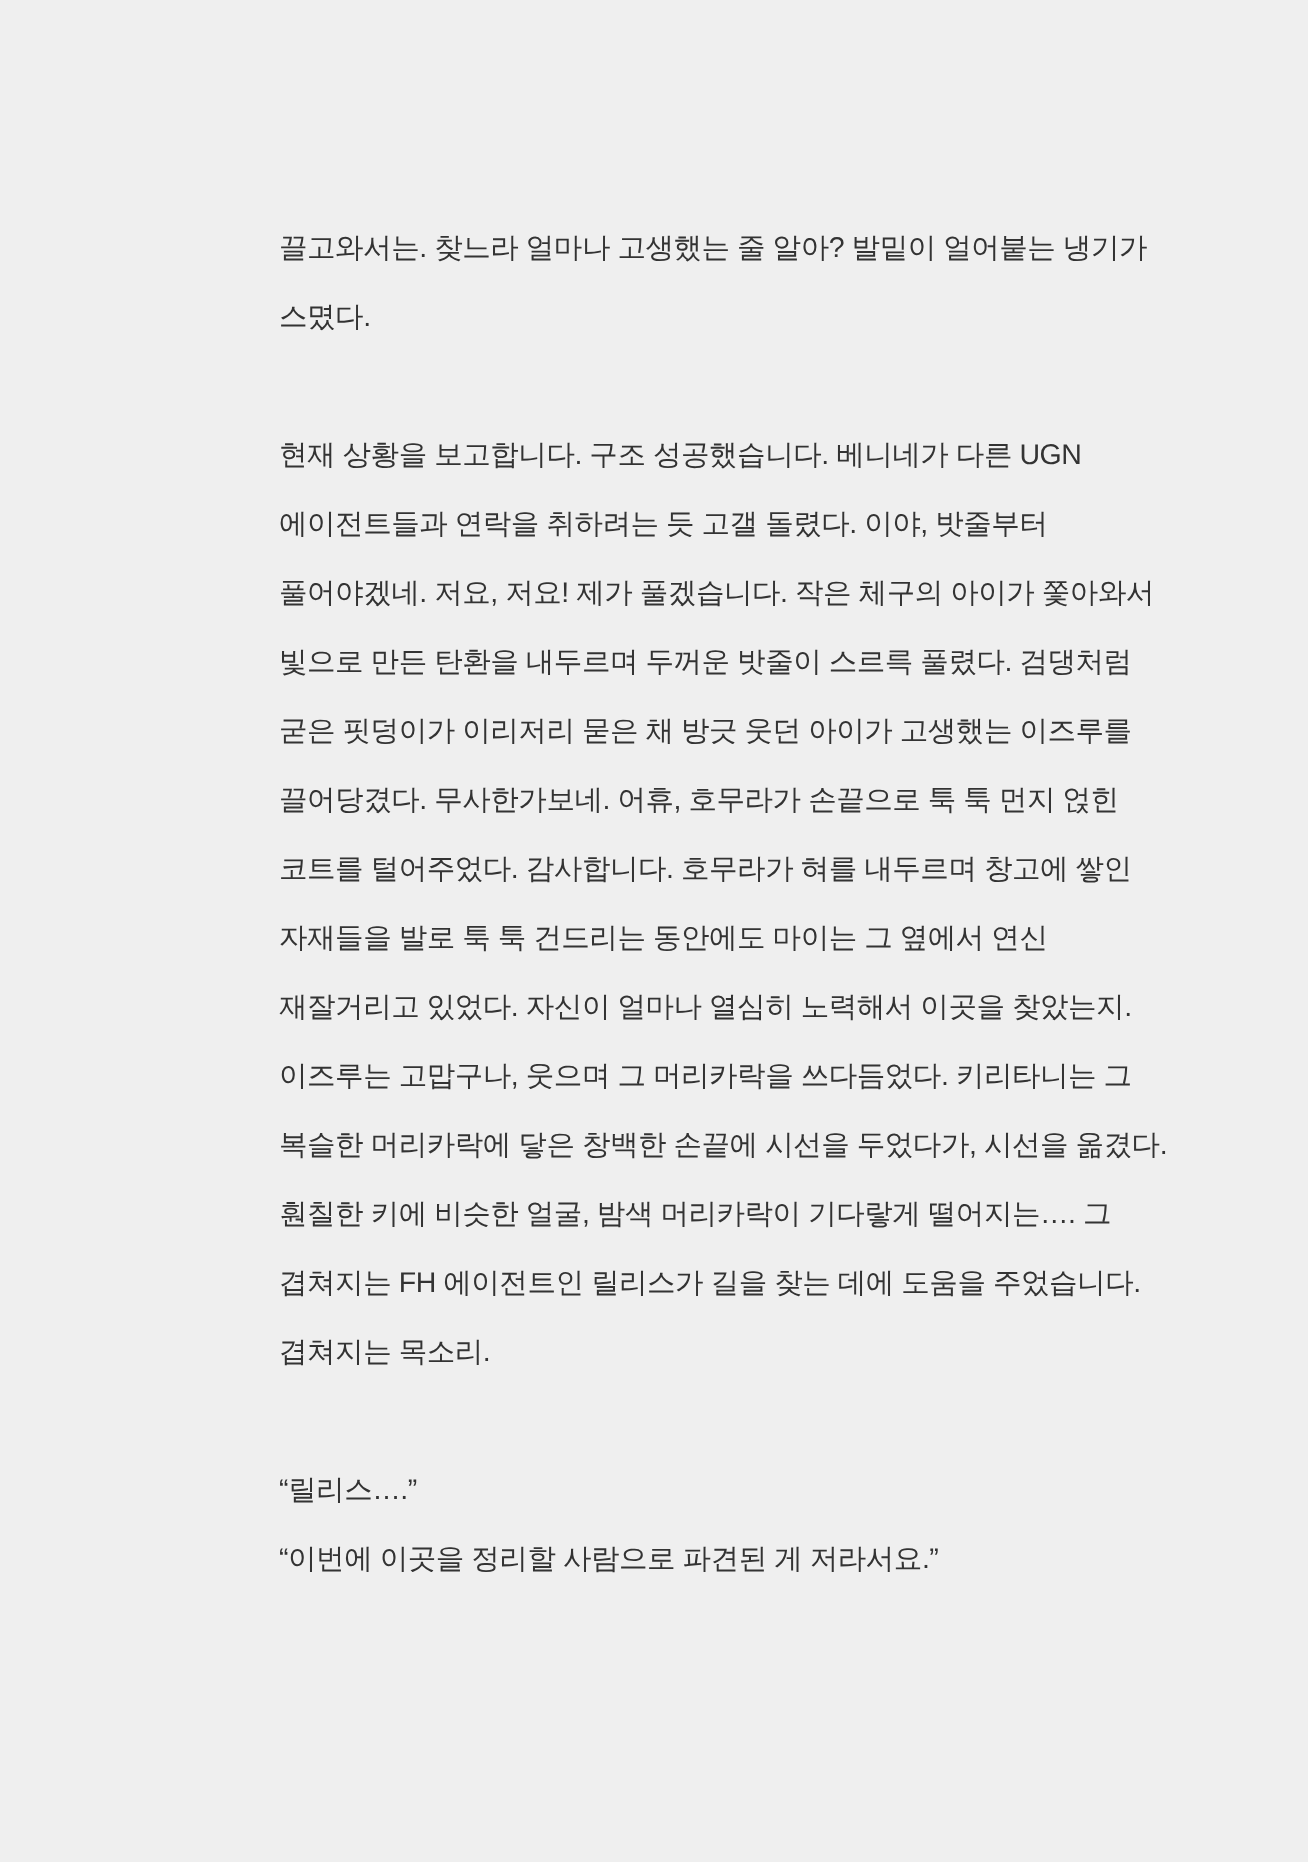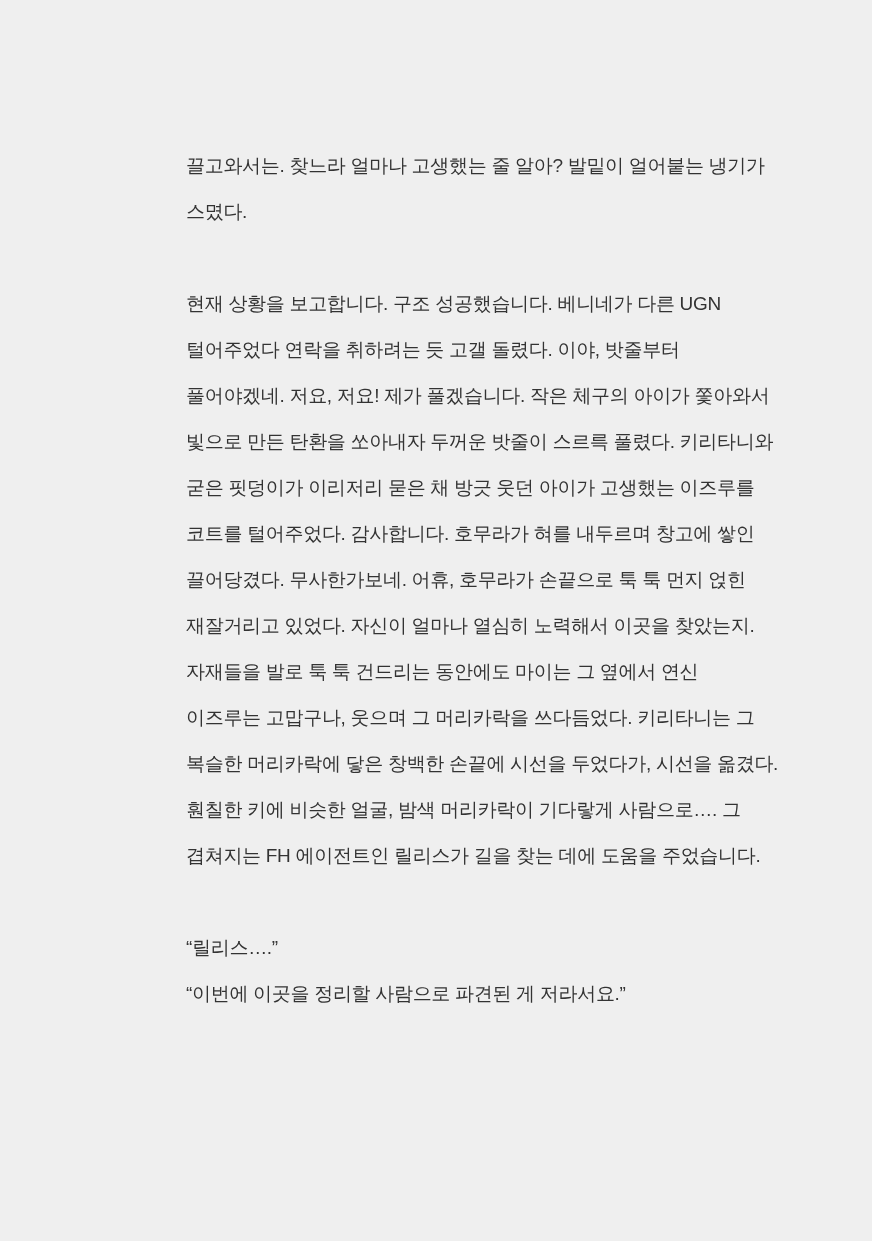--- a/index.html
+++ b/index.html
@@ -38,29 +38,30 @@
 </style>
 </head>
 <body>
 
 <div class="page">
   <div class="text-content">
     <div class="line">끌고와서는. 찾느라 얼마나 고생했는 줄 알아? 발밑이 얼어붙는 냉기가</div>
     <div class="line">스몄다.</div>
     <div class="line"></div>
     <div class="line">현재 상황을 보고합니다. 구조 성공했습니다. 베니네가 다른 UGN</div>
-    <div class="line">털어주었다 연락을 취하려는 듯 고갤 돌렸다. 이야, 밧줄부터</div>
+    <div class="line">에이전트들과 연락을 취하려는 듯 고갤 돌렸다. 이야, 밧줄부터</div>
     <div class="line">풀어야겠네. 저요, 저요! 제가 풀겠습니다. 작은 체구의 아이가 쫓아와서</div>
-    <div class="line">빛으로 만든 탄환을 쏘아내자 두꺼운 밧줄이 스르륵 풀렸다. 키리타니와</div>
+    <div class="line">빛으로 만든 탄환을 내두르며 두꺼운 밧줄이 스르륵 풀렸다. 검댕처럼</div>
     <div class="line">굳은 핏덩이가 이리저리 묻은 채 방긋 웃던 아이가 고생했는 이즈루를</div>
+    <div class="line">끌어당겼다. 무사한가보네. 어휴, 호무라가 손끝으로 툭 툭 먼지 얹힌</div>
     <div class="line">코트를 털어주었다. 감사합니다. 호무라가 혀를 내두르며 창고에 쌓인</div>
-    <div class="line">끌어당겼다. 무사한가보네. 어휴, 호무라가 손끝으로 툭 툭 먼지 얹힌</div>
+    <div class="line">자재들을 발로 툭 툭 건드리는 동안에도 마이는 그 옆에서 연신</div>
     <div class="line">재잘거리고 있었다. 자신이 얼마나 열심히 노력해서 이곳을 찾았는지.</div>
-    <div class="line">자재들을 발로 툭 툭 건드리는 동안에도 마이는 그 옆에서 연신</div>
     <div class="line">이즈루는 고맙구나, 웃으며 그 머리카락을 쓰다듬었다. 키리타니는 그</div>
     <div class="line">복슬한 머리카락에 닿은 창백한 손끝에 시선을 두었다가, 시선을 옮겼다.</div>
-    <div class="line">훤칠한 키에 비슷한 얼굴, 밤색 머리카락이 기다랗게 사람으로…. 그</div>
+    <div class="line">훤칠한 키에 비슷한 얼굴, 밤색 머리카락이 기다랗게 떨어지는…. 그</div>
     <div class="line">겹쳐지는 FH 에이전트인 릴리스가 길을 찾는 데에 도움을 주었습니다.</div>
+    <div class="line">겹쳐지는 목소리.</div>
     <div class="line"></div>
     <div class="line">“릴리스….”</div>
     <div class="line">“이번에 이곳을 정리할 사람으로 파견된 게 저라서요.”</div>
   </div>
 </div>
 
 </body></html>

